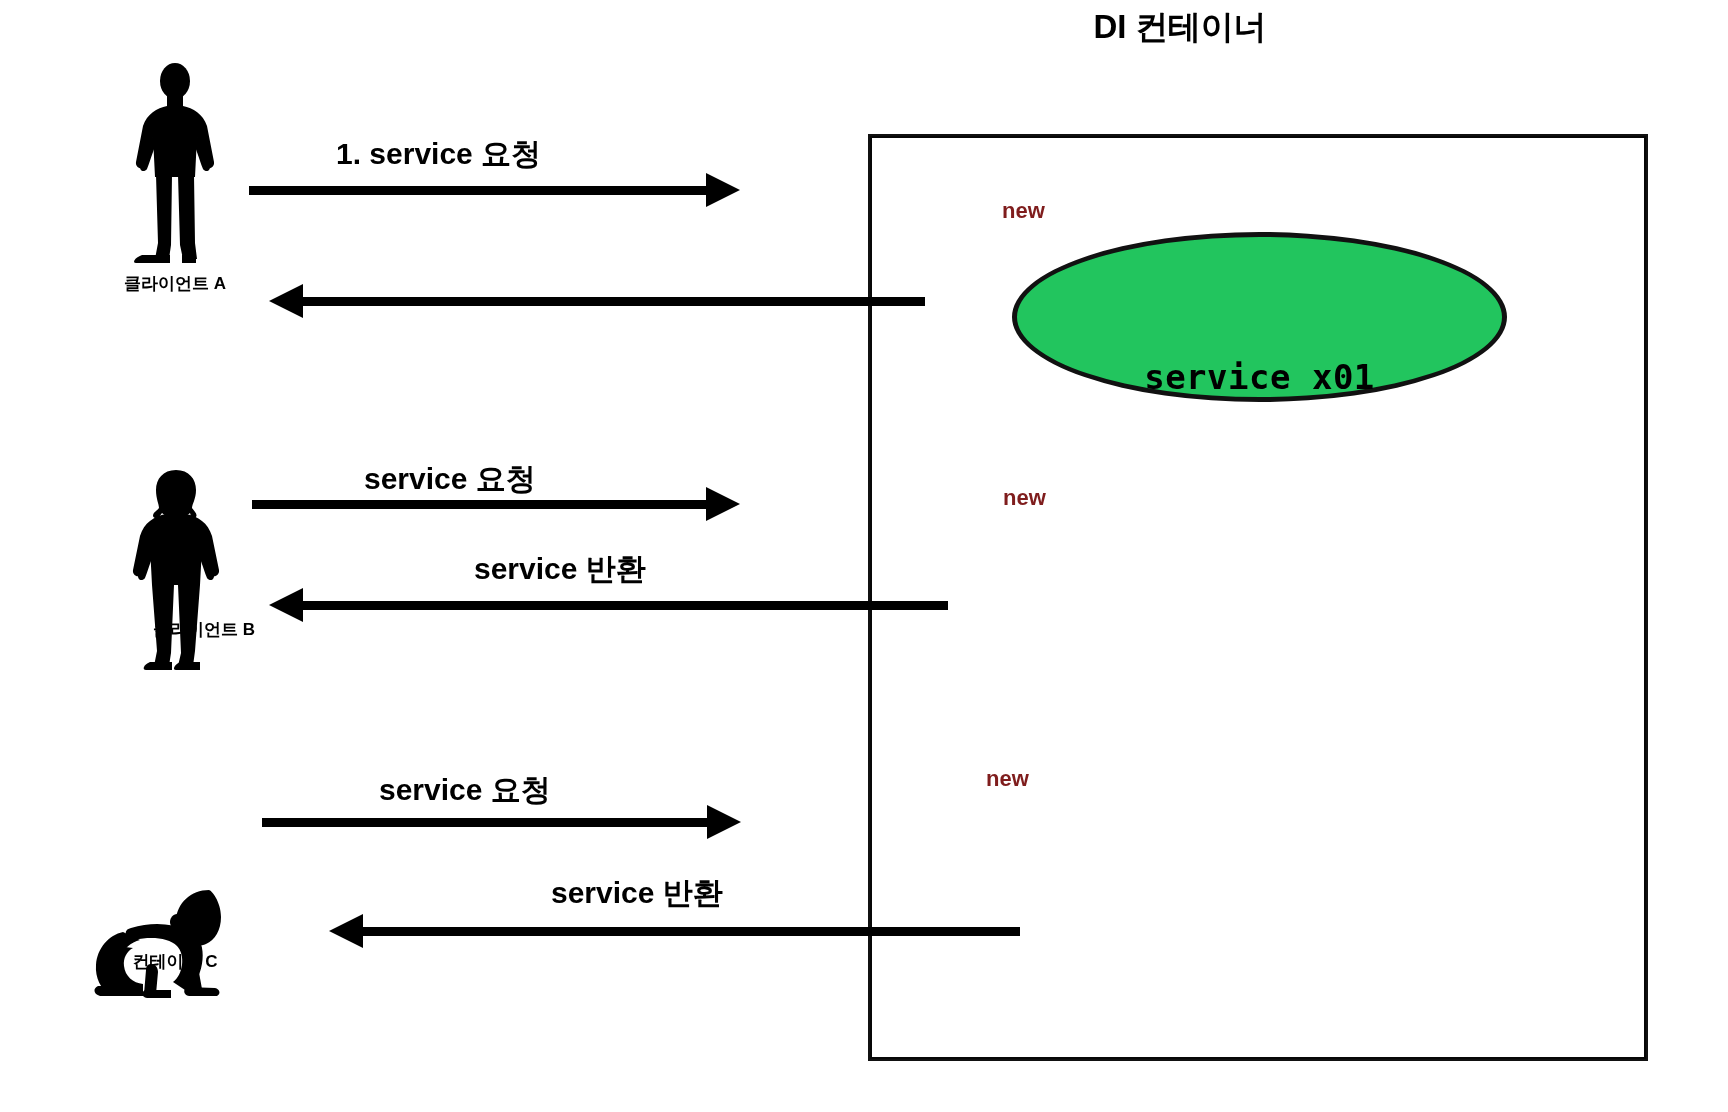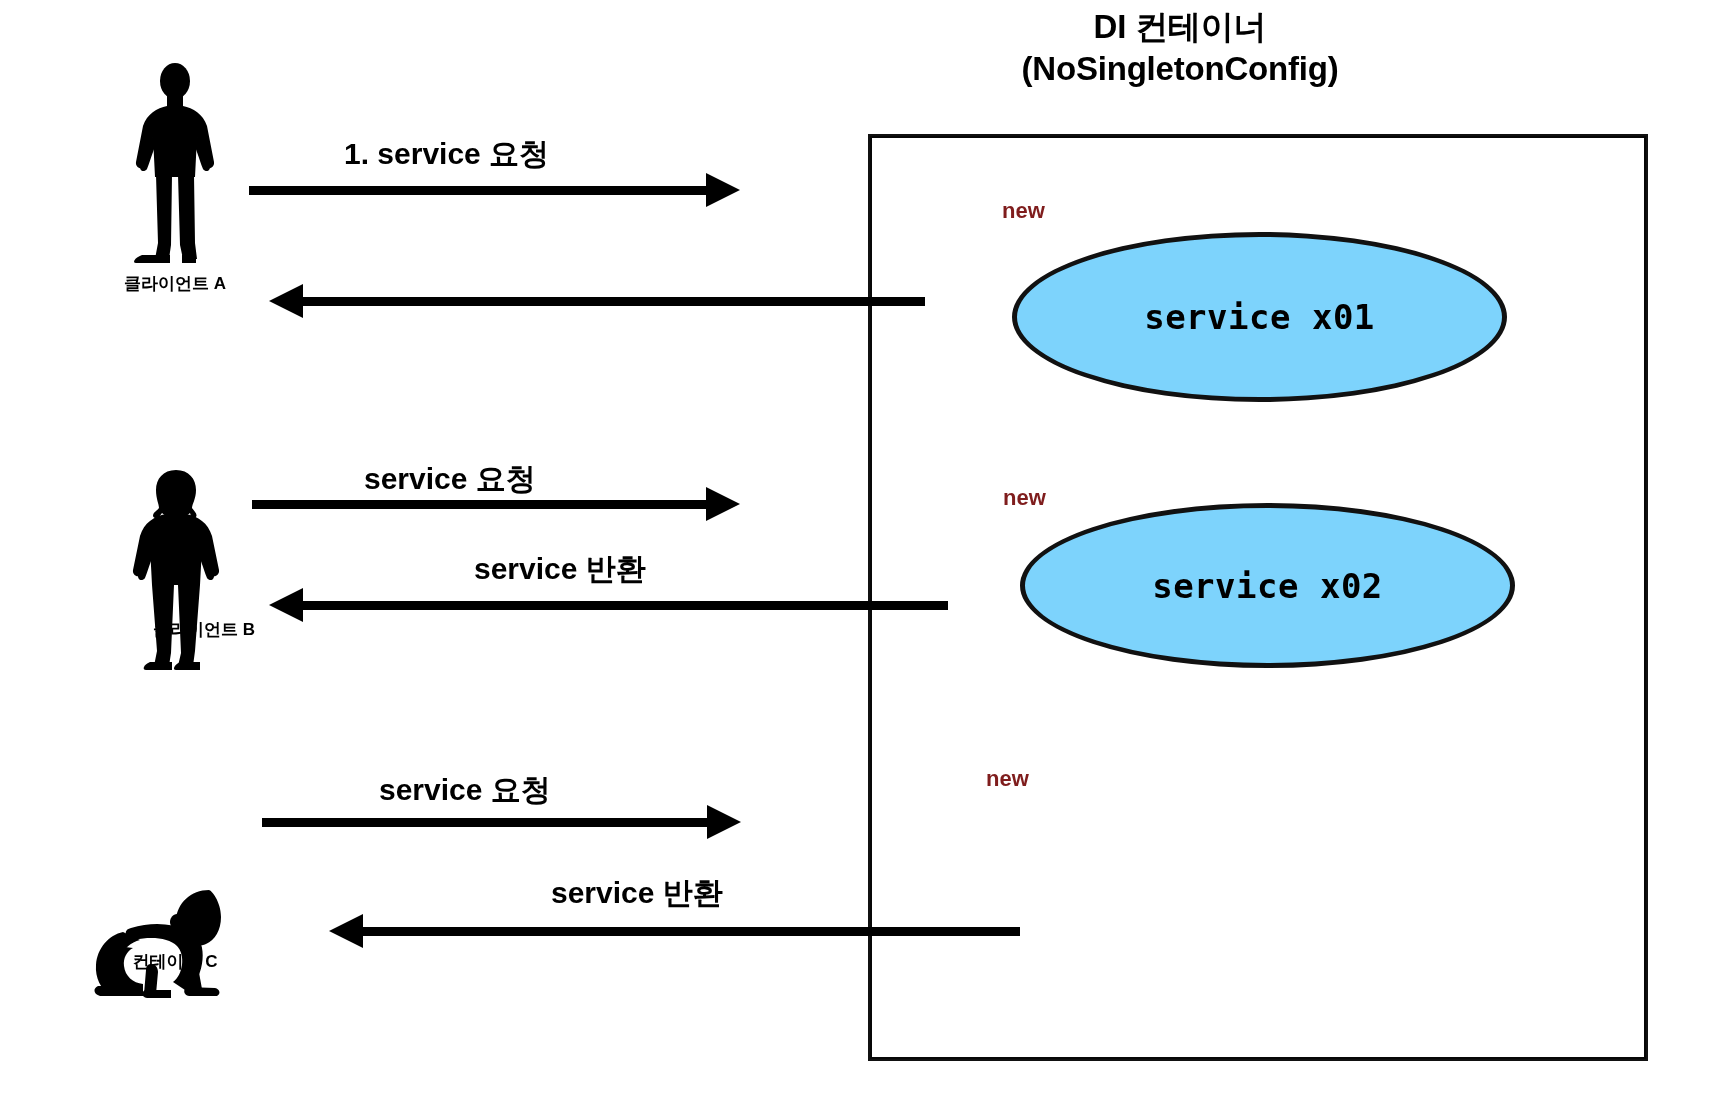--- a/index.html
+++ b/index.html
@@ -49,25 +49,25 @@
     position: absolute;
     left: -2px; top: -2px; right: -2px; bottom: -2px;
     border: 2px solid rgba(0,0,0,0.55);
     pointer-events: none;
   }
 
   
   .ellipse {
     position: absolute;
     border-radius: 50%;
-    background: #7dd3fc;
+    background: #22c55e;
     border: 5px solid #111111;
     box-sizing: border-box;
     display: flex;
-    align-items: center;
+    align-items: flex-end;
     justify-content: center;
   }
   .ellipse-label {
     font-family: "DejaVu Sans Mono", "Liberation Mono", monospace;
     font-weight: bold;
     font-size: 34px;
     color: #000000;
     letter-spacing: 0.5px;
     white-space: nowrap;
   }
@@ -129,21 +129,20 @@
     white-space: nowrap;
   }
 </style>
 </head>
 <body>
 
 <div id="canvas">
 
   <div class="title-block">
     <span>DI 컨테이너</span>
-    <span class="title-line2">(NoSingletonConfig)</span>
   </div>
 
   <div class="container-box"></div>
 
   <div class="person" style="left:120px; top:63px;">
     <svg width="110" height="200" viewBox="0 0 110 200">
       <g fill="#000000">
         <ellipse cx="55" cy="18" rx="15" ry="18"></ellipse>
         <path d="M47 33 h16 v10 c10 2 20 8 24 20 l7 36 c1 6 -7 9 -9 3 l-8 -28 l-2 40 h-40 l-2 -40 l-8 28 c-2 6 -10 3 -9 -3 l7 -36 c4 -12 14 -18 24 -20 z"></path>
         <path d="M30 72 c-6 8 -9 20 -10 30 c-1 6 4 8 7 4 c4 -10 7 -22 11 -28 z"></path>
@@ -154,21 +153,21 @@
         <path d="M62 192 h14 v8 h-14 z"></path>
       </g>
     </svg>
   </div>
   <div class="person-label" style="left:85px; top:272px; width:180px;">클라이언트 A</div>
 
   <div class="arrow right" style="left:249px; top:186px; width:490px;">
     <div class="shaft" style="left:0; right:30px;"></div>
     <div class="head"></div>
   </div>
-  <div class="arrow-label" style="left:344px; top:134px;">1. service 요청</div>
+  <div class="arrow-label" style="left:336px; top:134px;">1. service 요청</div>
 
   <div class="arrow left" style="left:270px; top:297px; width:655px;">
     <div class="shaft" style="left:30px; right:0;"></div>
     <div class="head"></div>
   </div>
 
   <div class="new-label" style="left:1002px; top:198px;">new</div>
   <div class="ellipse" style="left:1012px; top:232px; width:495px; height:170px;">
     <span class="ellipse-label">service x01</span>
   </div>
@@ -195,23 +194,20 @@
   </div>
   <div class="arrow-label" style="left:364px; top:459px;">service 요청</div>
 
   <div class="arrow left" style="left:270px; top:601px; width:678px;">
     <div class="shaft" style="left:30px; right:0;"></div>
     <div class="head"></div>
   </div>
   <div class="arrow-label" style="left:474px; top:549px;">service 반환</div>
 
   <div class="new-label" style="left:1003px; top:485px;">new</div>
-  <div class="ellipse" style="left:1020px; top:503px; width:495px; height:165px;">
-    <span class="ellipse-label">service x02</span>
-  </div>
 
   <div class="person" style="left:93px; top:886px;">
     <svg width="160" height="115" viewBox="0 0 160 115">
       <g fill="#000000">
         <path d="M116 4 c-18 0 -32 13 -33 30 c-1 4 0 9 2 13 c2 5 6 9 12 11 c5 2 11 2 16 0 c9 -4 15 -14 15 -27 c0 -16 -10 -27 -12 -27 z"></path>
         <path d="M84 28 c-4 0 -7 4 -7 8 c0 4 3 7 7 8 c2 -6 2 -11 0 -16 z"></path>
         <path d="M30 46 c-14 3 -26 16 -27 33 c-1 13 5 24 13 29 l14 -6 c-5 -9 -6 -20 -3 -29 c3 -10 11 -17 20 -19 z"></path>
         <path d="M38 42 c20 -6 40 -5 56 2 c7 3 12 8 14 14 c3 9 2 22 -3 33 c-3 6 -8 11 -13 13 l-12 -8 c5 -4 8 -10 9 -17 c1 -8 -1 -15 -5 -19 c-8 -8 -26 -10 -42 -6 c-5 1 -8 -1 -9 -5 c-1 -4 1 -6 5 -7 z"></path>
         <path d="M24 60 c-9 3 -15 12 -16 24 c-1 12 4 22 12 26 l30 0 l0 -12 c-10 -1 -18 -8 -19 -18 c-1 -8 3 -15 9 -18 z"></path>
         <path d="M5 100 c-5 2 -5 8 2 10 l34 0 l0 -10 z"></path>

